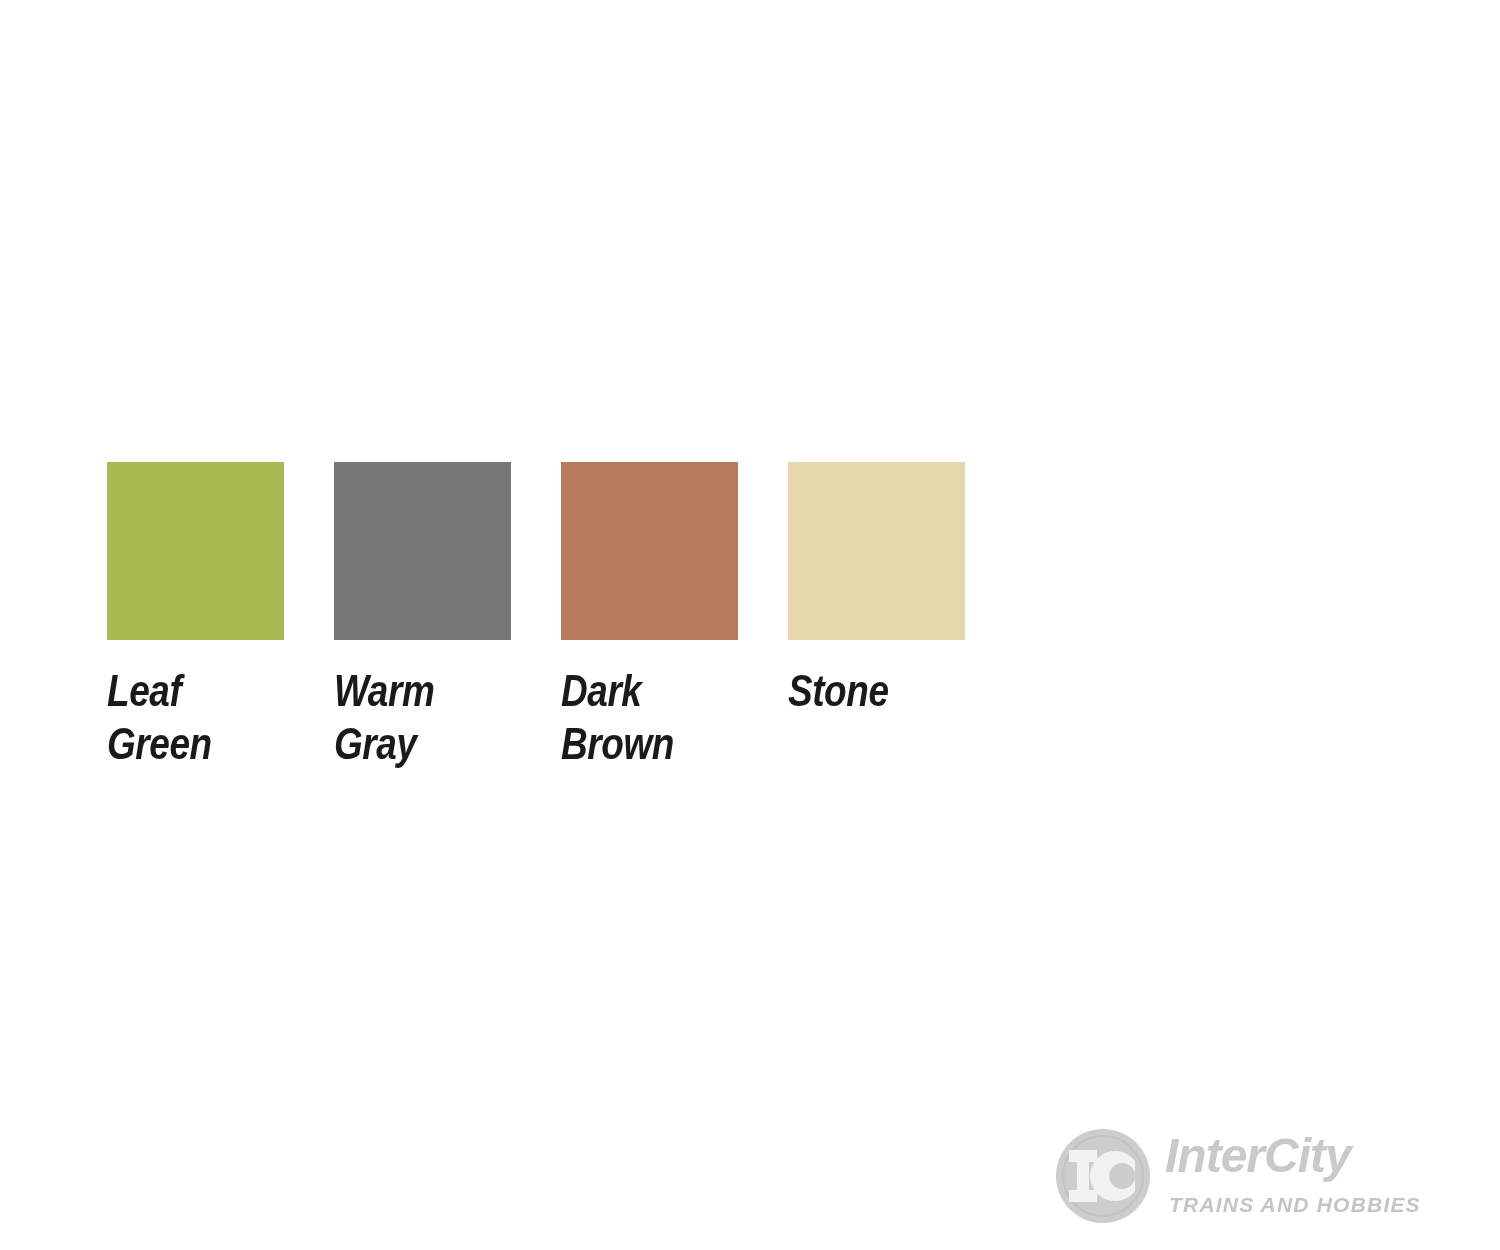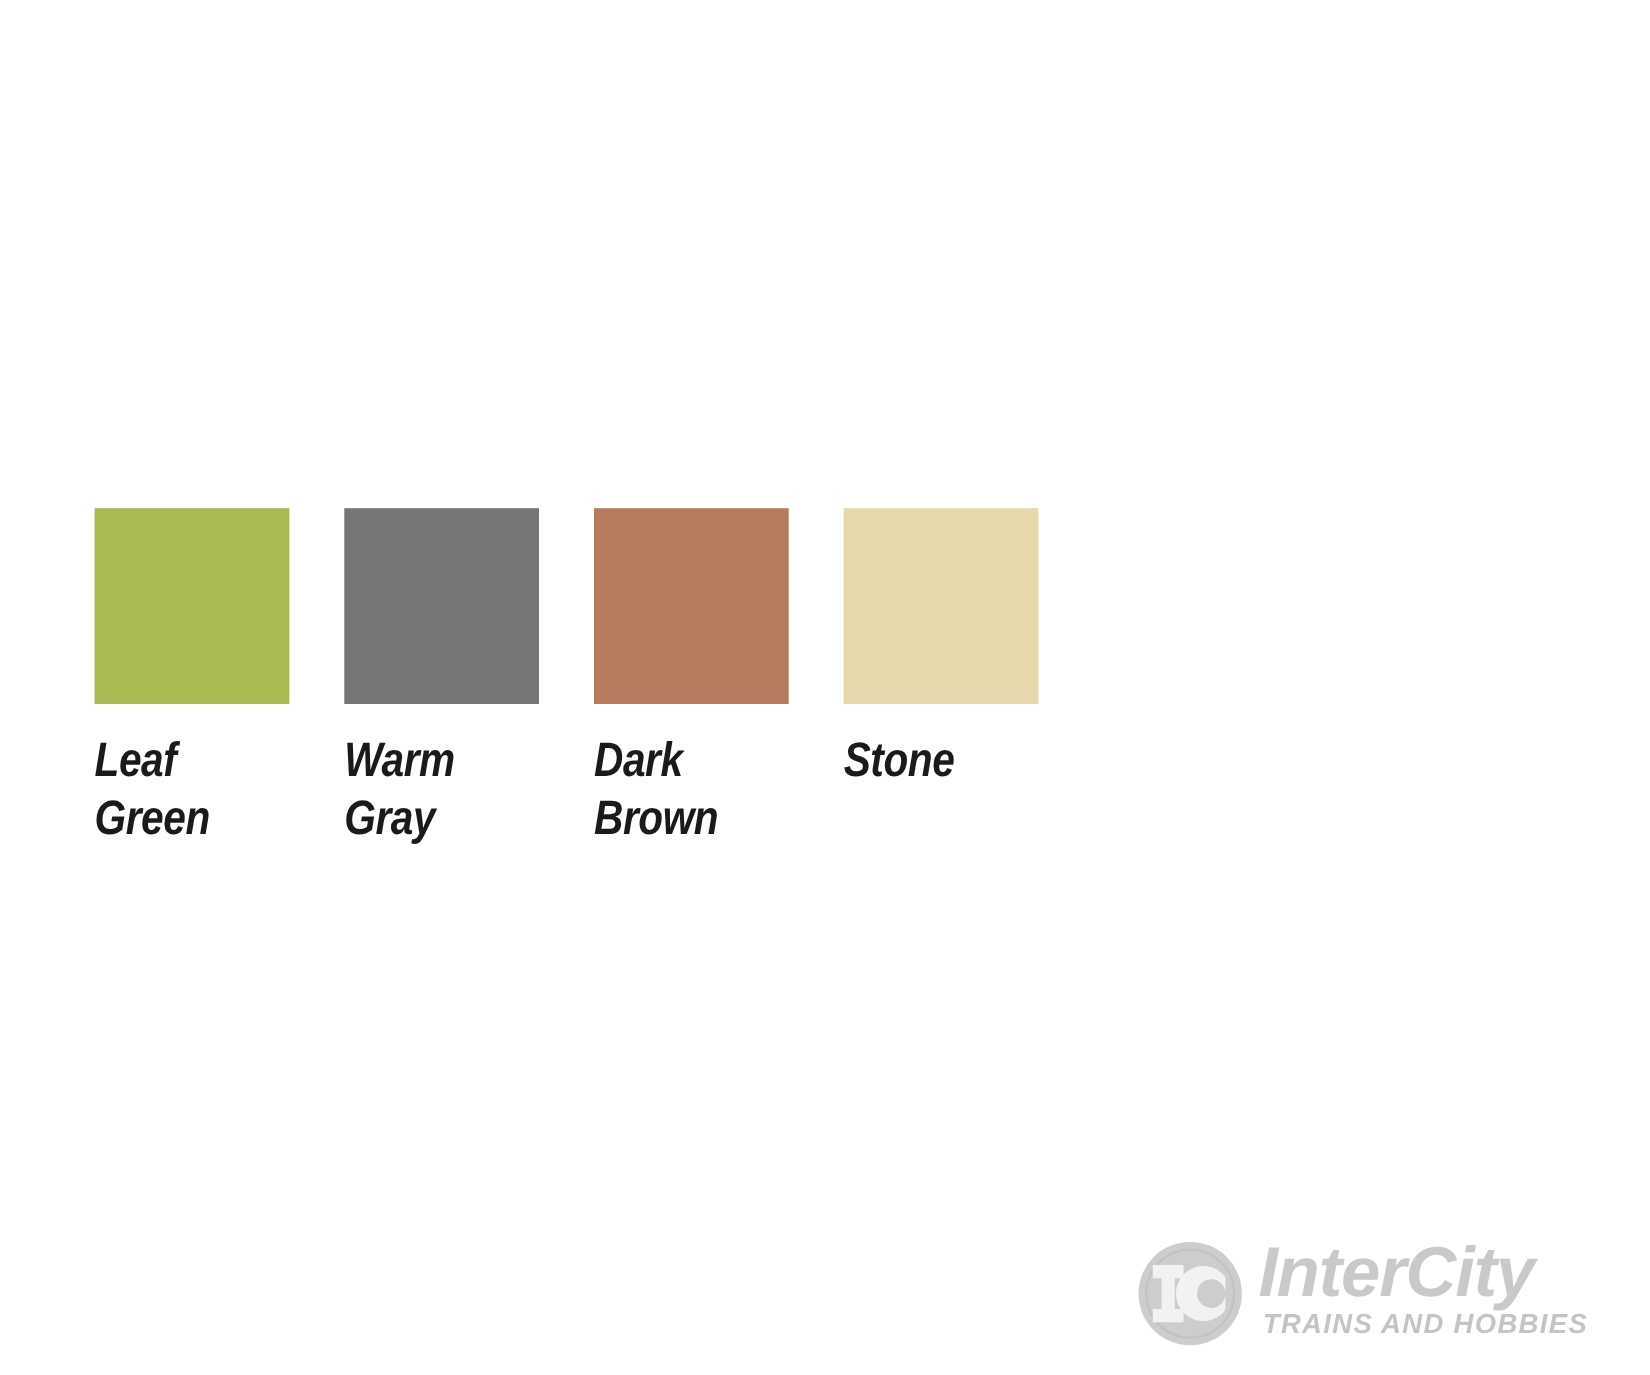--- a/index.html
+++ b/index.html
@@ -12,20 +12,21 @@
     background: #ffffff;
     font-family: "Liberation Sans", "DejaVu Sans", sans-serif;
     overflow: hidden;
     position: relative;
   }
 
   #page {
     position: absolute;
     inset: 0;
     background: #ffffff;
+    margin-left: 21px;
   }
 
   
   #swatch-row {
     position: absolute;
     left: 86px;
     top: 462px;
     width: 1330px;
     height: 320px;
     display: flex;
@@ -92,35 +93,35 @@
     position: relative;
     width: 310px;
     height: 106px;
   }
 
   #logo-name {
     position: absolute;
     left: 0;
     top: 2px;
     font-family: "Liberation Sans", "DejaVu Sans", sans-serif;
-    font-size: 64px;
+    font-size: 48px;
     line-height: 64px;
     font-weight: 700;
     font-style: italic;
     color: #c9c9c9;
     letter-spacing: -1px;
     white-space: nowrap;
   }
 
   #logo-tagline {
     position: absolute;
     left: 4px;
     top: 70px;
     font-family: "Liberation Sans", "DejaVu Sans", sans-serif;
-    font-size: 25px;
+    font-size: 21px;
     line-height: 25px;
     font-weight: 700;
     font-style: italic;
     color: #c4c4c4;
     letter-spacing: 1.2px;
     white-space: nowrap;
   }
 </style>
 </head>
 <body>

